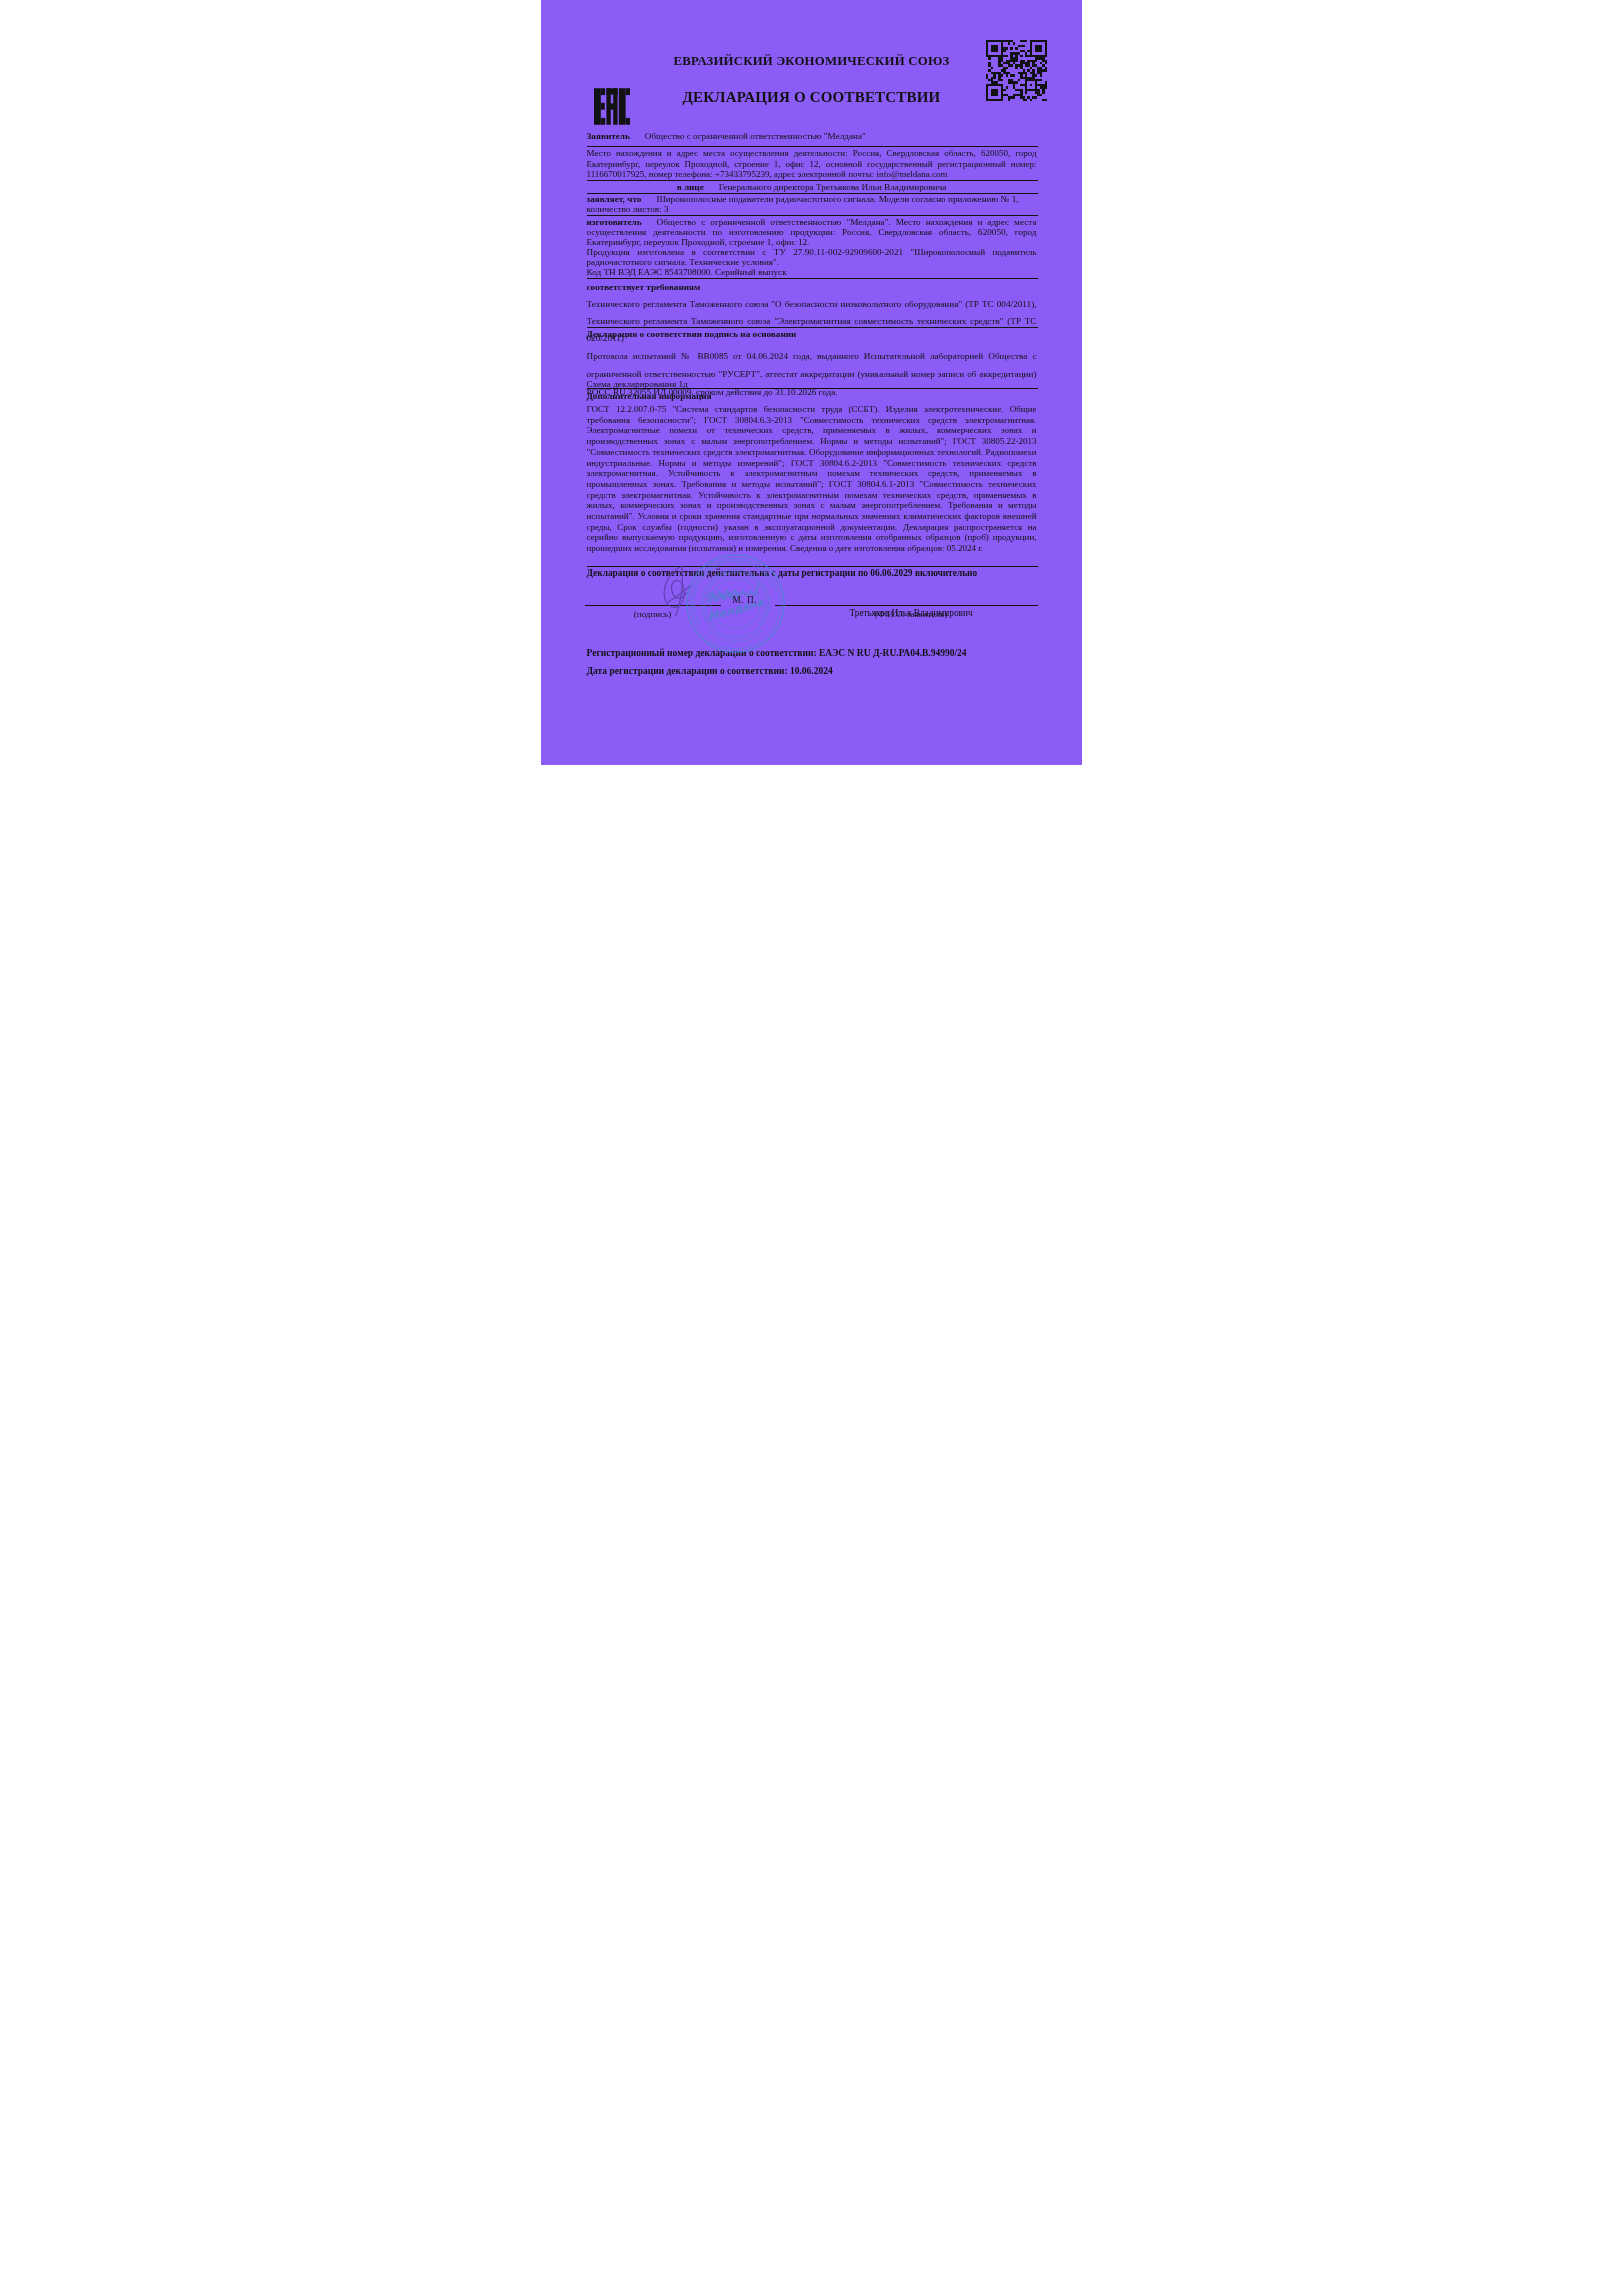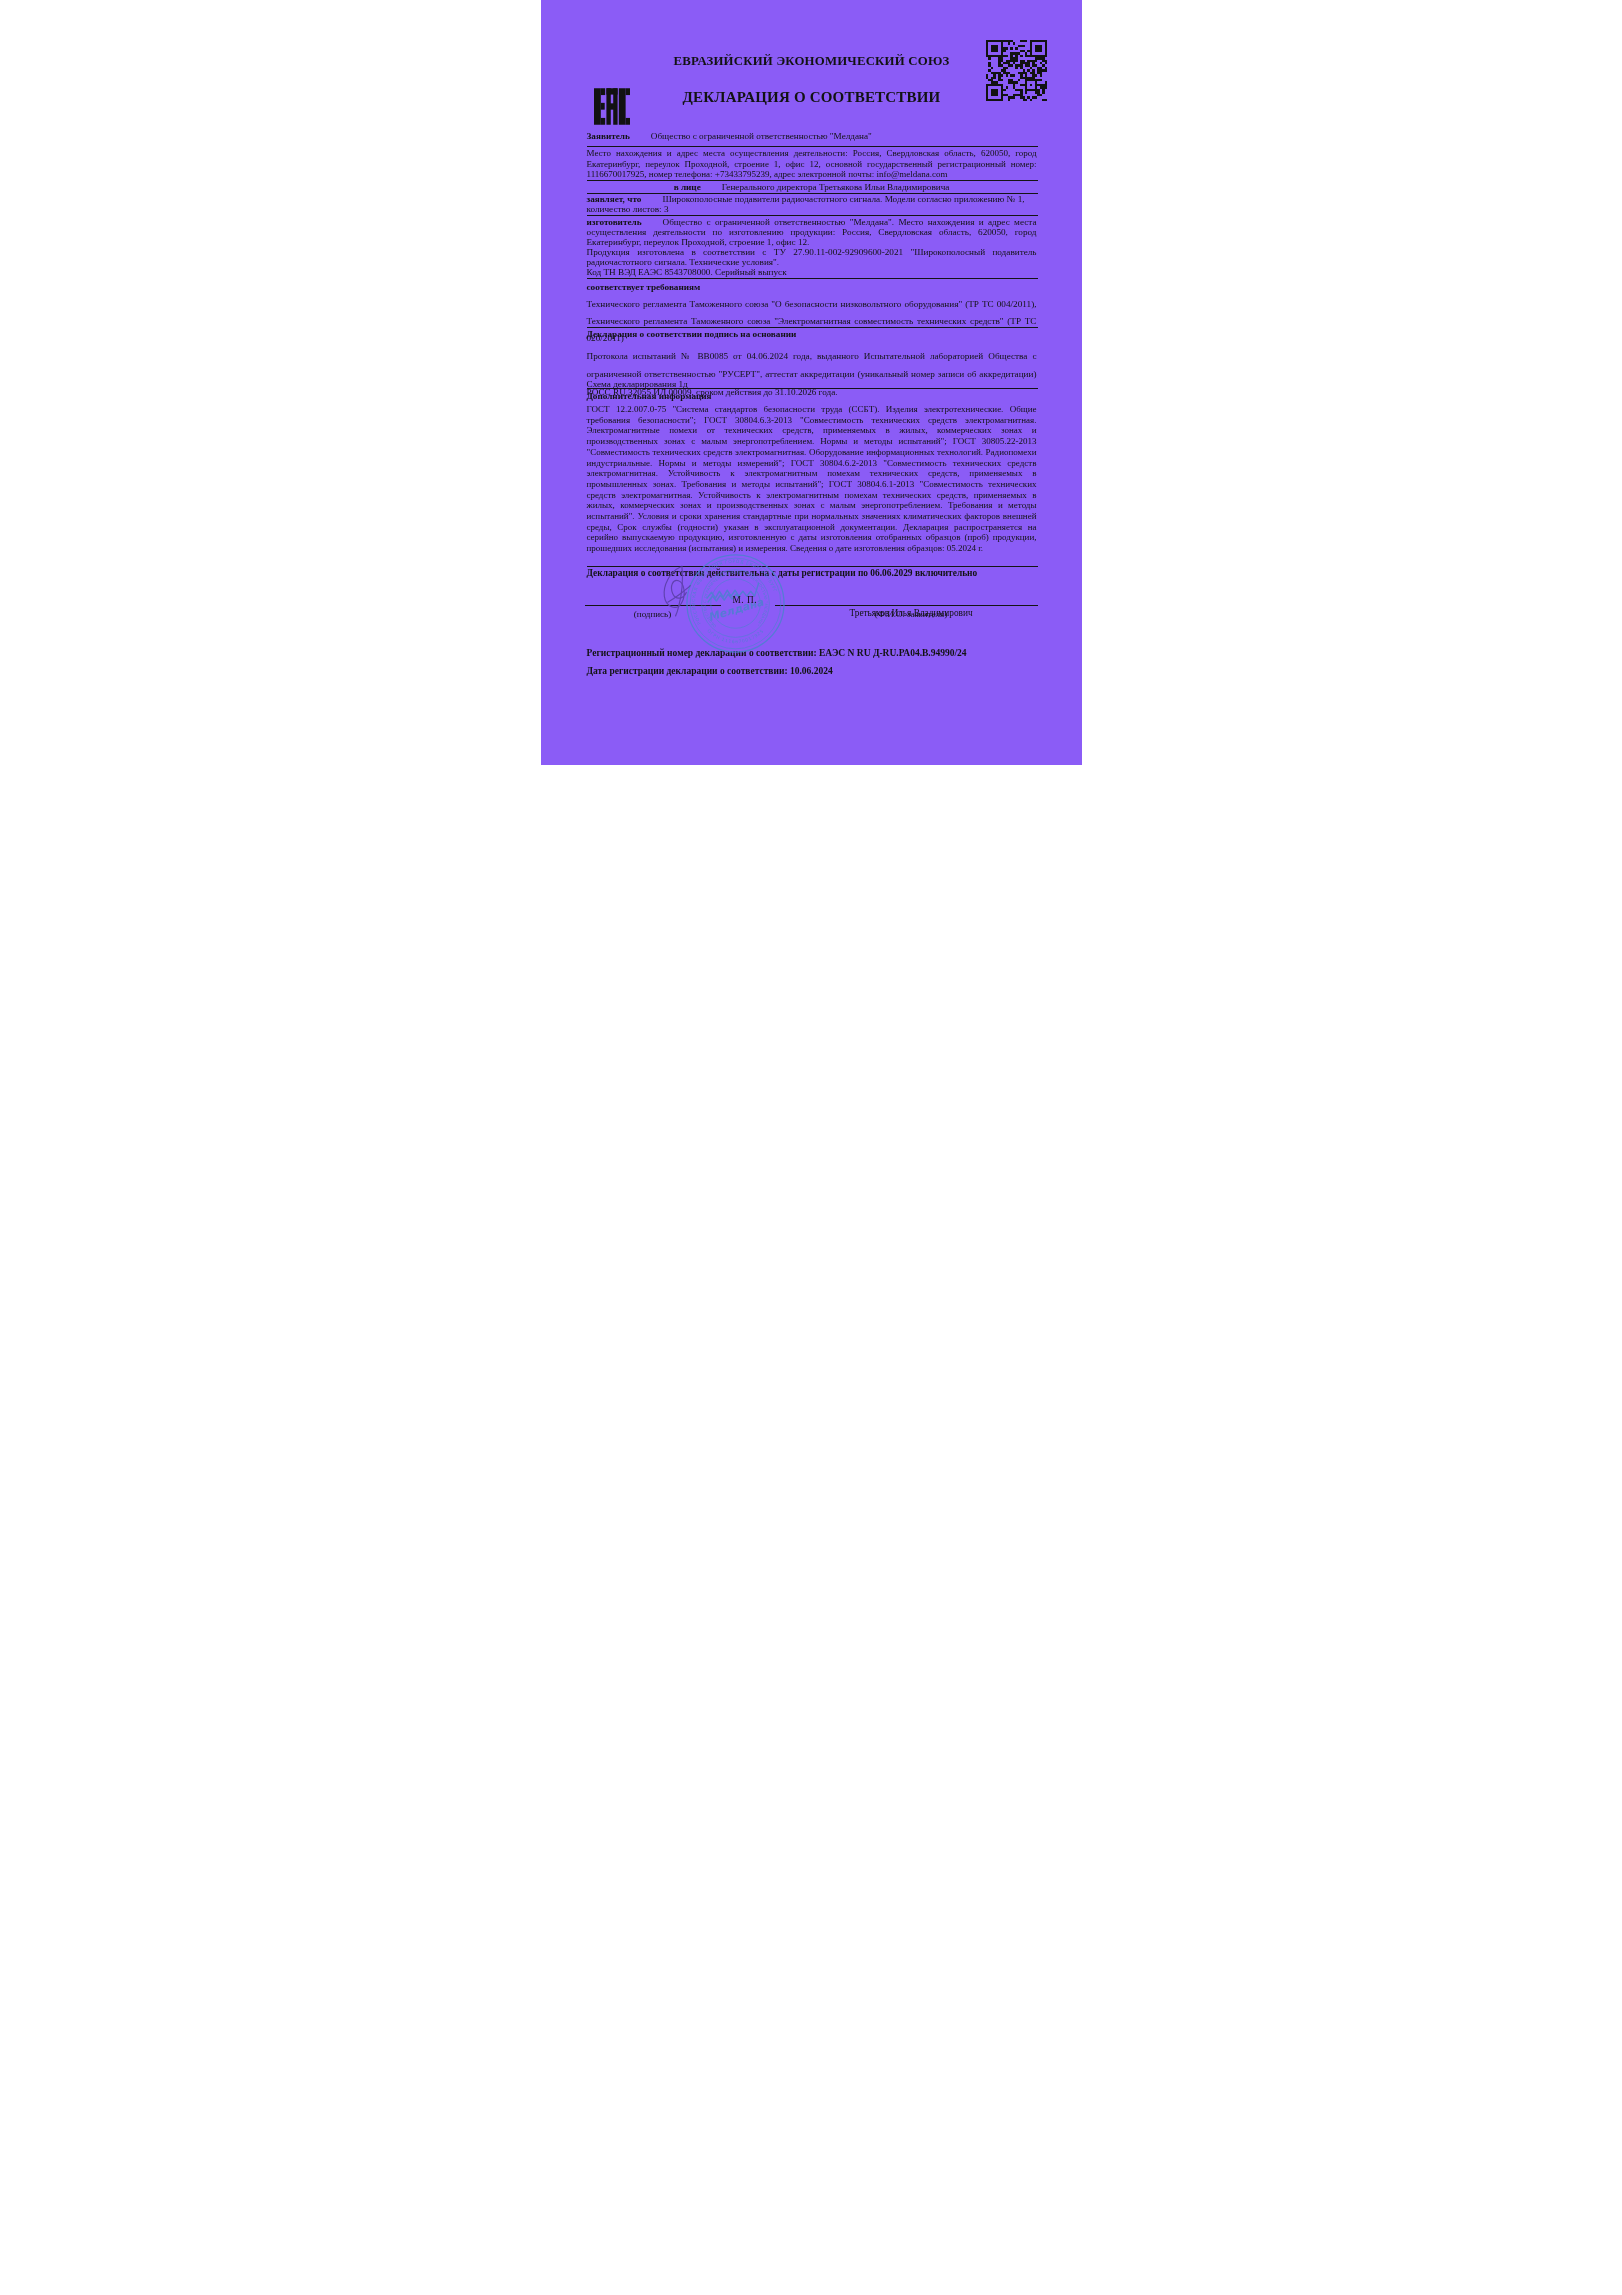--- a/index.html
+++ b/index.html
@@ -16,21 +16,21 @@
     font-family:"Liberation Serif", serif;
     color:var(--ink);
     overflow:hidden;
   }
   .abs{position:absolute;}
   .titlebox{left:46px;top:54px;width:450px;text-align:center;line-height:15px;}
   .title-l1{font-size:12.8px;font-weight:bold;letter-spacing:0.2px;}
   .title-l2{font-size:15px;font-weight:bold;letter-spacing:0.2px;margin-top:21px;}
   .rule{left:46px;width:451px;height:1.3px;background:#141414;z-index:2;}
   .txt{left:46px;width:450px;font-size:9.2px;line-height:10.6px;text-align:justify;z-index:1;}
-  .lbl{font-weight:bold;padding-right:21px;}
+  .lbl{font-weight:bold;padding-right:15px;}
   .hdg{font-weight:bold;text-align:left;}
   .nojust{text-align:left;}
   .bold-line{font-weight:bold;font-size:9.4px;text-align:left;}
   .caption{font-size:9px;text-align:center;}
   .sigline{height:1.2px;background:#141414;z-index:2;}
   .footer-line{font-weight:bold;font-size:9.5px;text-align:left;}
   .mp{font-size:9.3px;z-index:4;letter-spacing:0.5px;}
   .name-row{font-size:9.3px;text-align:center;}
   svg{display:block;}
   .stamp{z-index:3;opacity:.88;}

